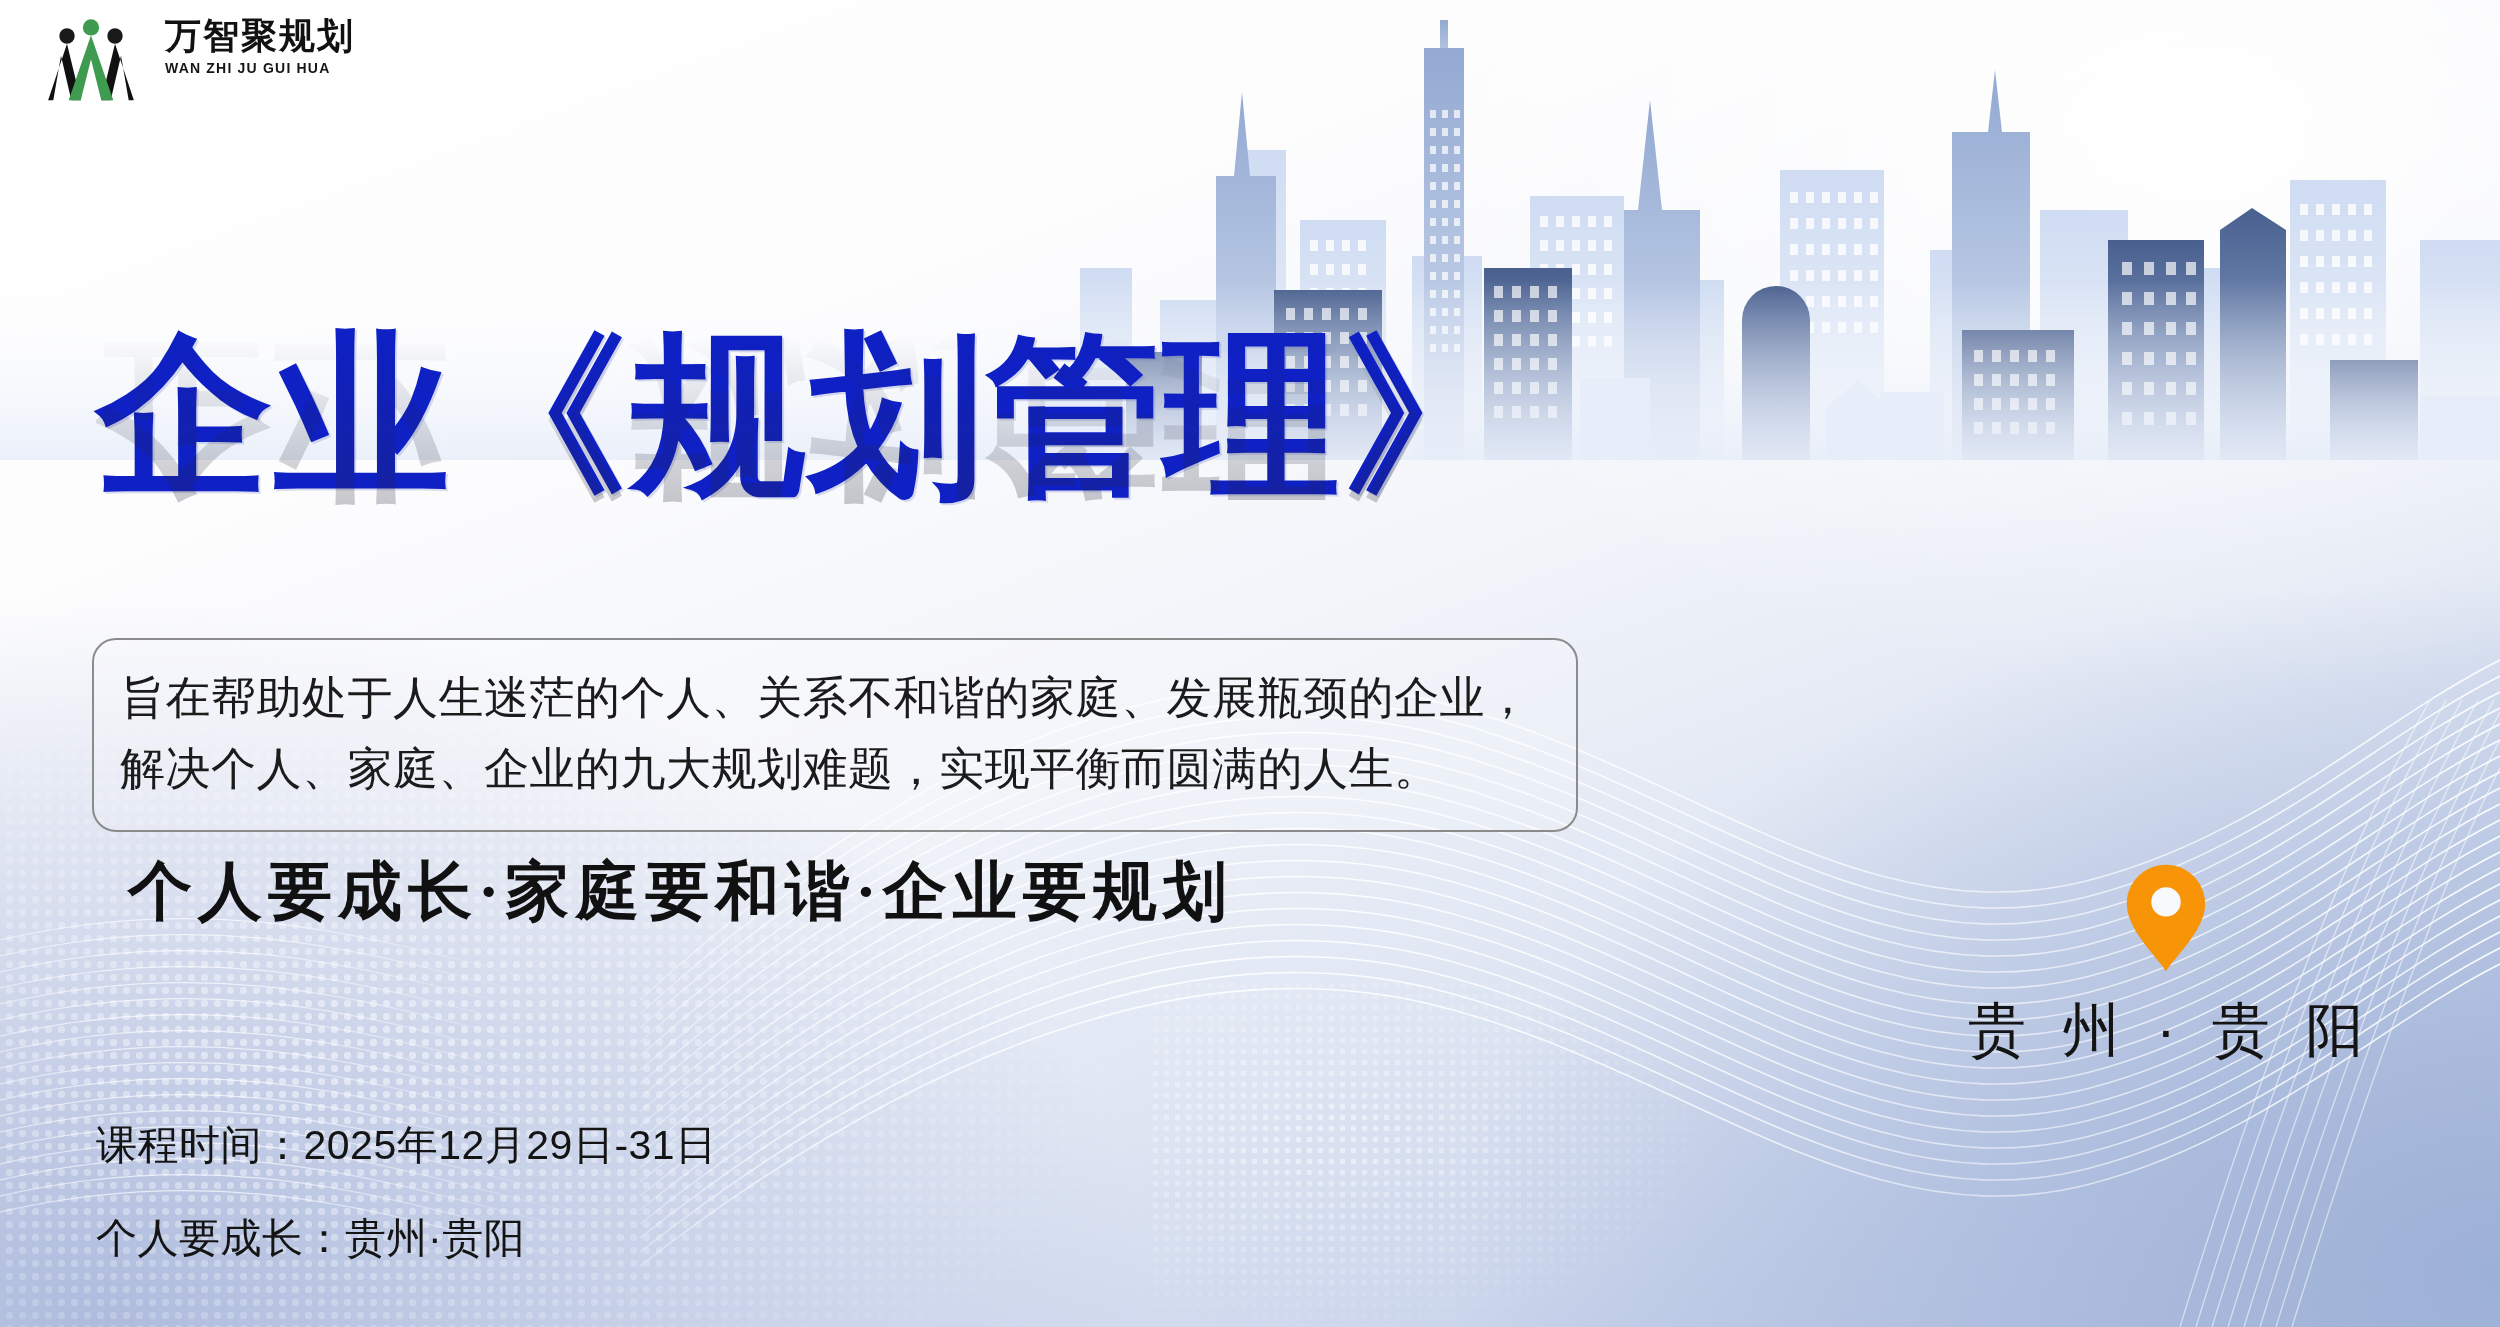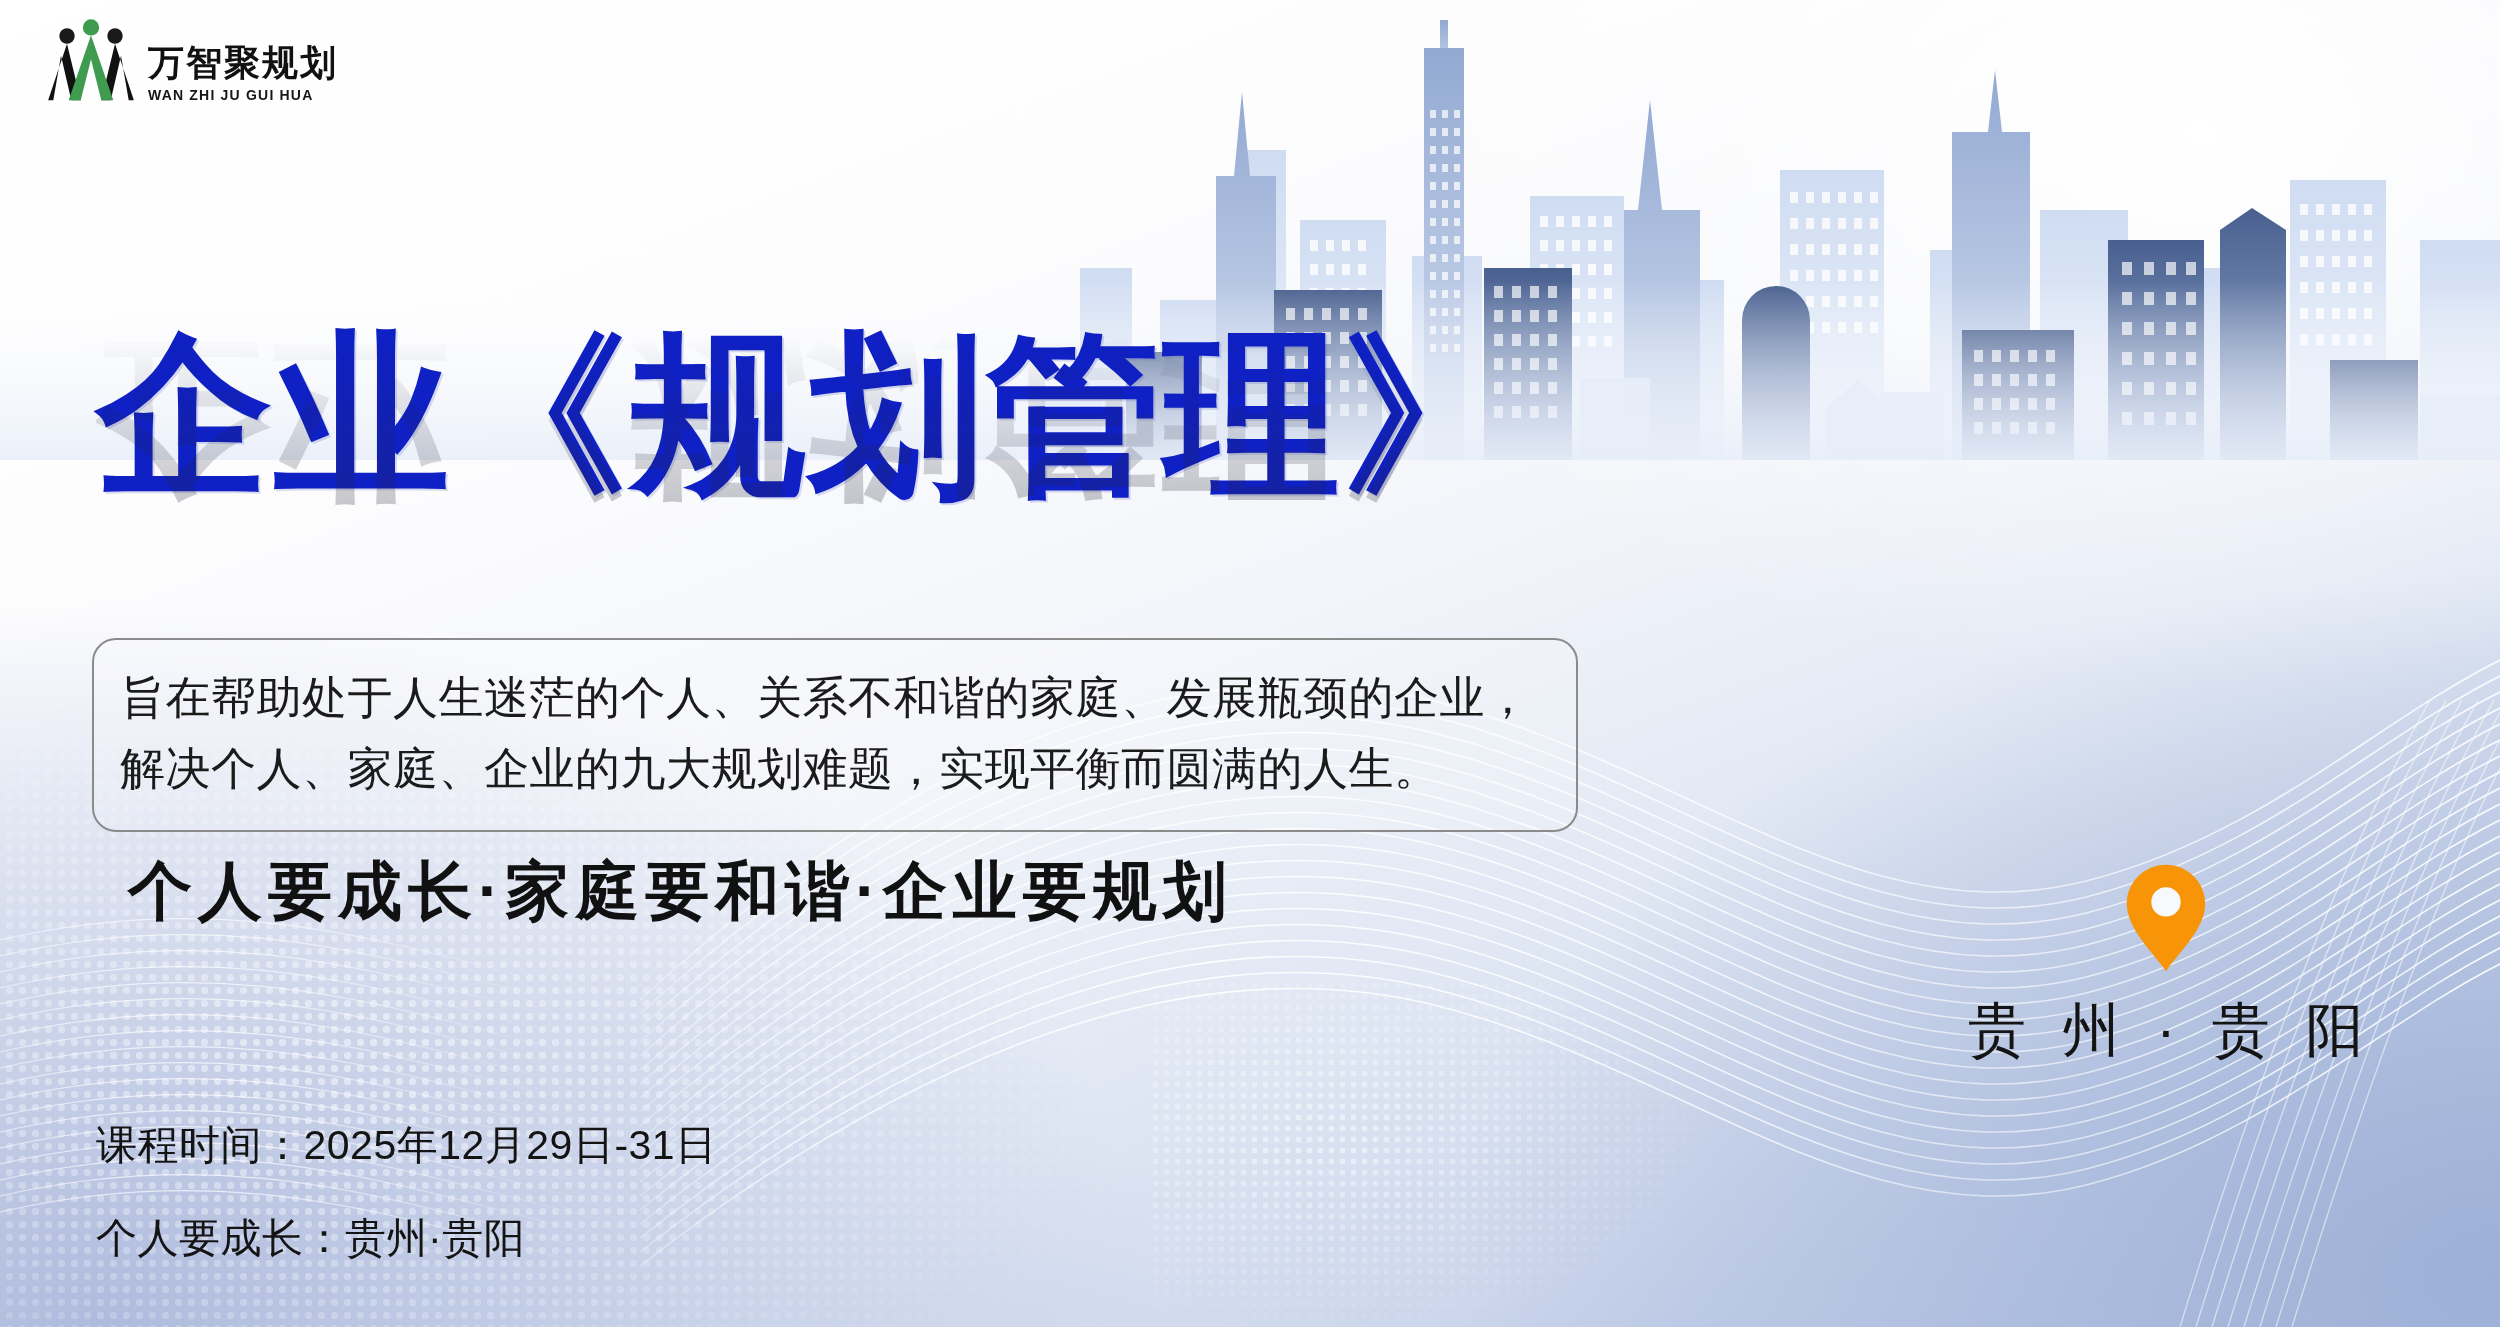--- a/index.html
+++ b/index.html
@@ -49,21 +49,21 @@
   #mesh { inset:0; opacity:.95; }
   #mesh svg { width:100%; height:100%; display:block; }
 
   
   #skyline { left:0; bottom:0; width:2500px; height:460px; }
   #skyline svg { width:100%; height:100%; display:block; }
 
   
   #logo {
     position:absolute; left:48px; top:18px;
-    display:flex; align-items:flex-end; gap:14px;
+    display:flex; align-items:flex-start; gap:31px;
     z-index:30;
   }
   #logo .mark { width:86px; height:84px; display:block; }
   #logo .words { display:flex; flex-direction:column; line-height:1; }
   #logo .cn {
     font-family:"Liberation Serif","DejaVu Serif",serif;
     font-size:36px; font-weight:700; color:#111;
     letter-spacing:2px;
   }
   #logo .en {
@@ -101,21 +101,21 @@
   }
   #desc-box p {
     font-family:"Liberation Sans","DejaVu Sans",sans-serif;
     font-size:45px; font-weight:500; color:#1b1b1b;
     line-height:1.58; letter-spacing:.5px; white-space:nowrap;
   }
 
   
   #tagline {
     position:absolute; left:128px; top:848px; z-index:25;
-    font-family:Liberation Sans, sans-serif;
+    font-family:Liberation Serif, serif;
     font-size:64px; font-weight:700; color:#111;
     letter-spacing:6px; white-space:nowrap;
   }
 
   
   #location {
     position:absolute; left:1958px; top:862px; z-index:25;
     display:flex; flex-direction:column; align-items:center;
   }
   #location .pin { width:84px; height:112px; display:block; }

